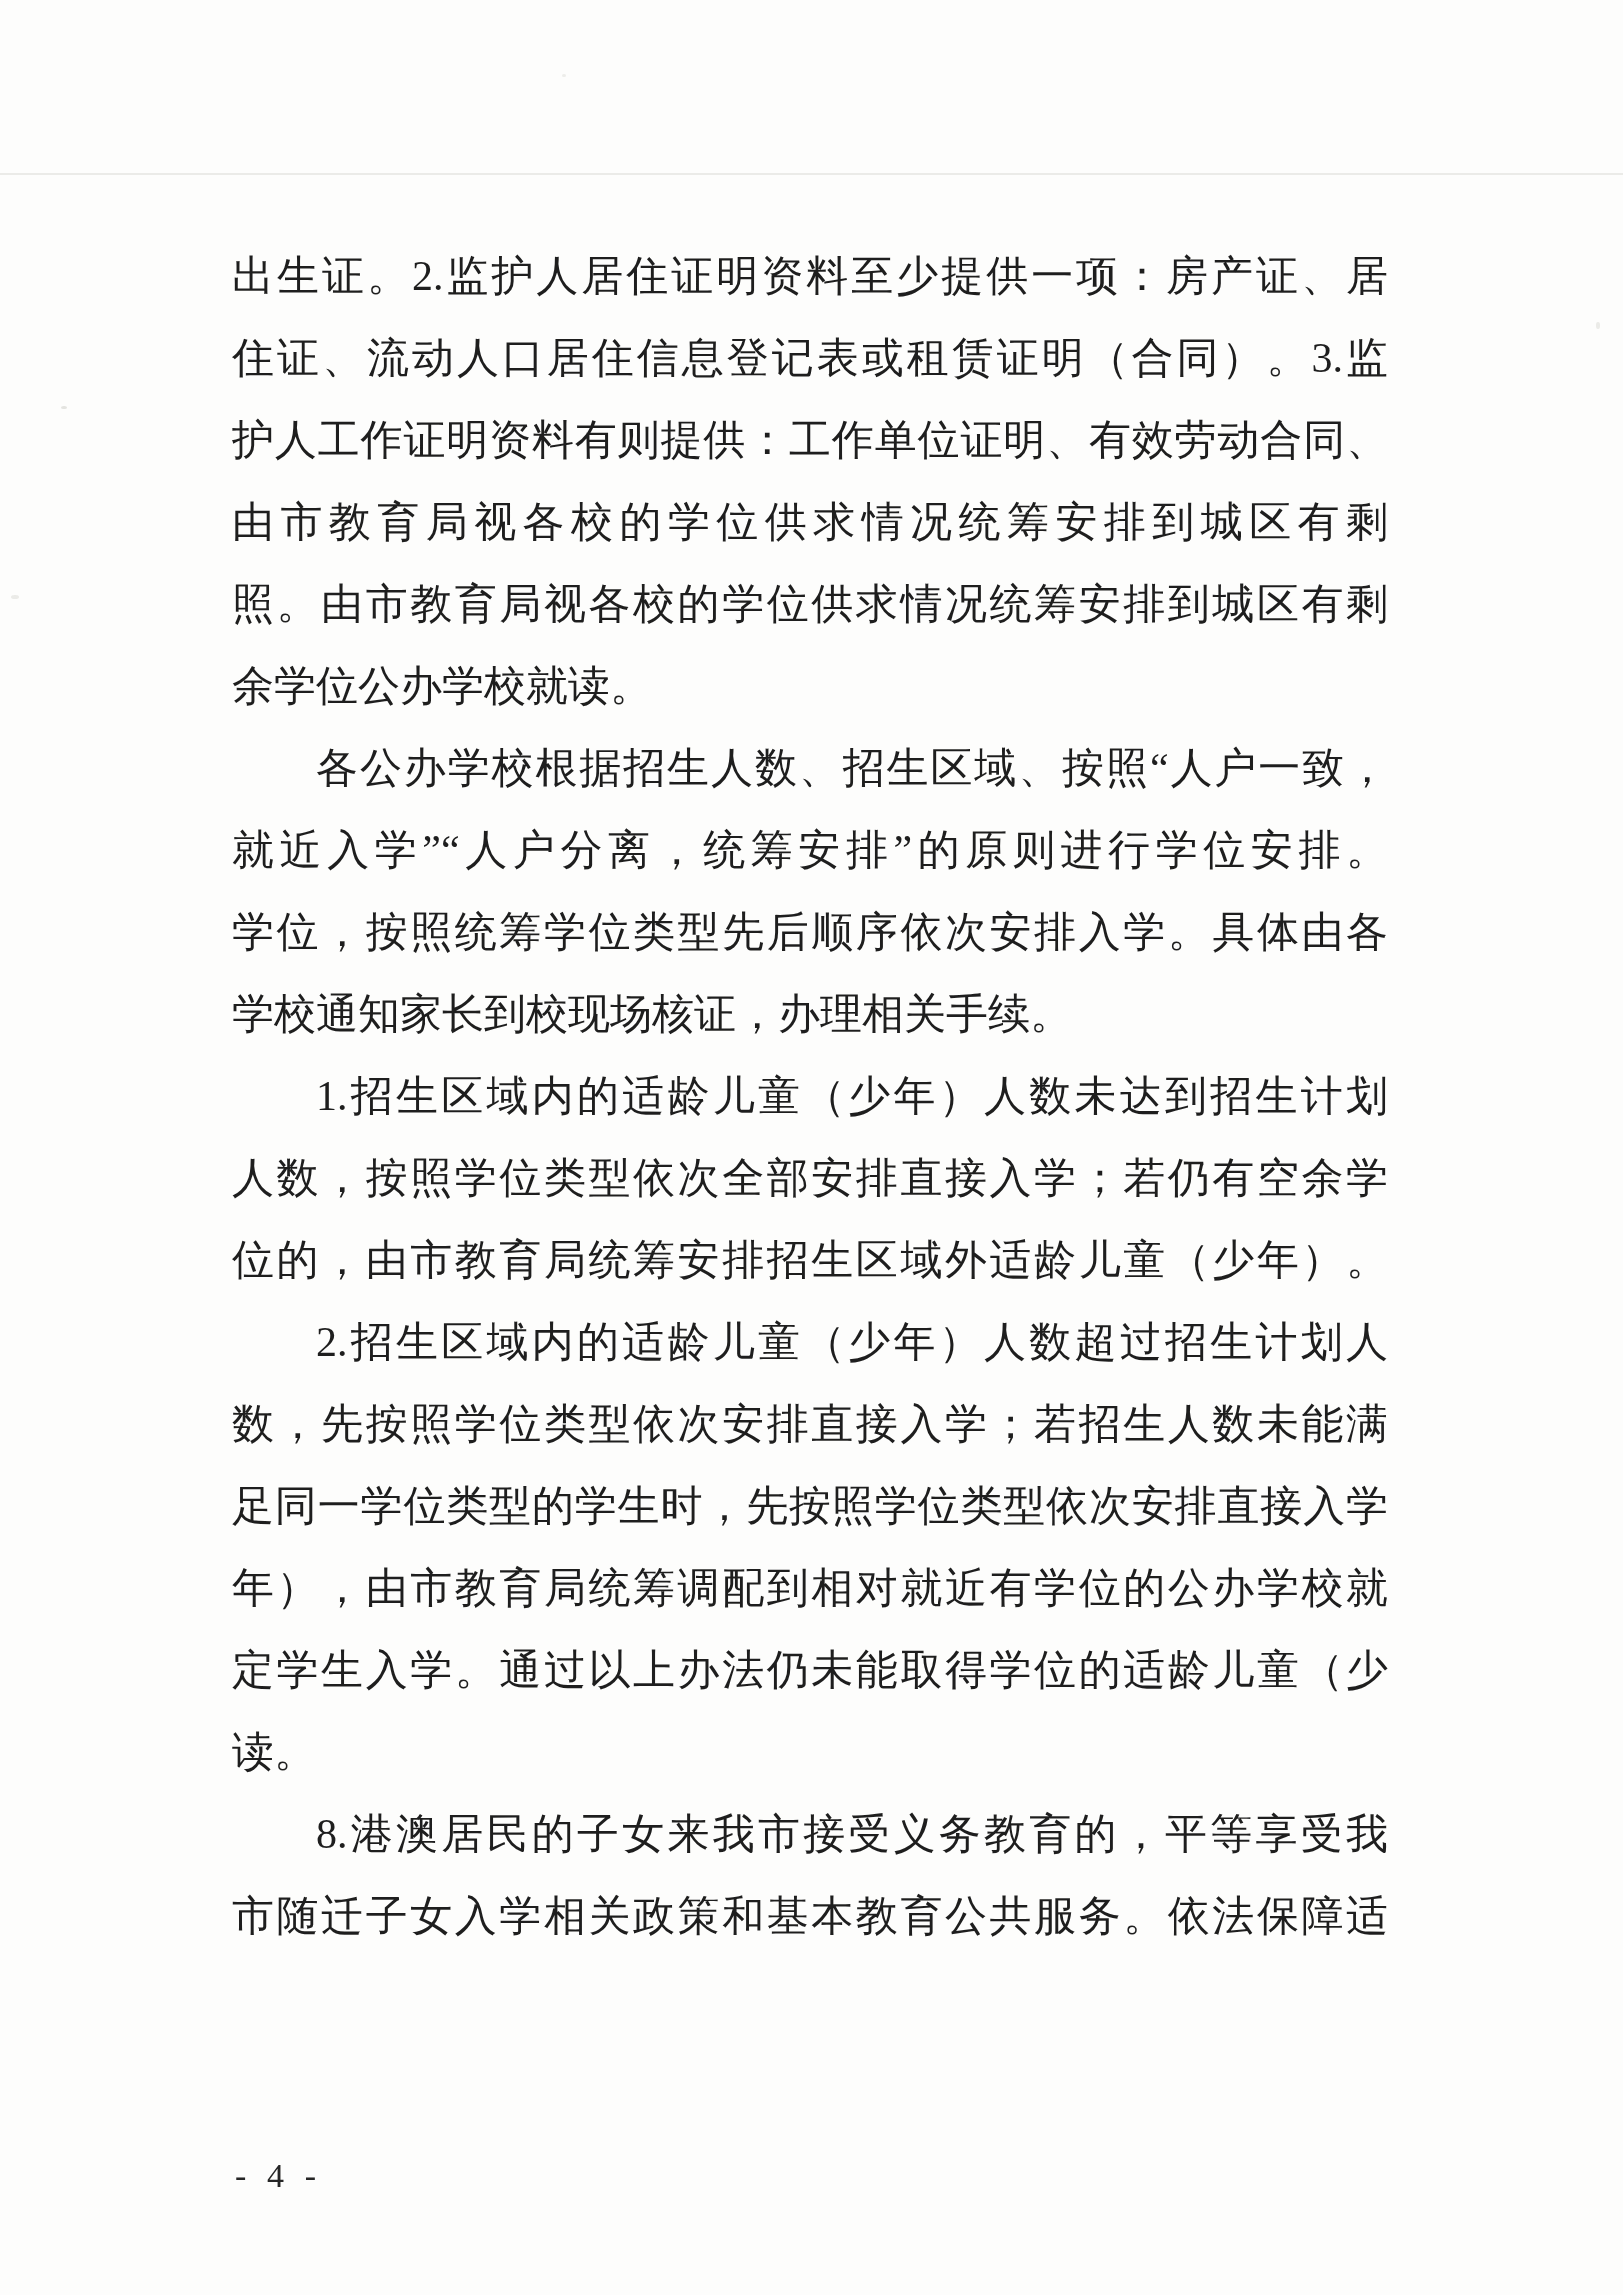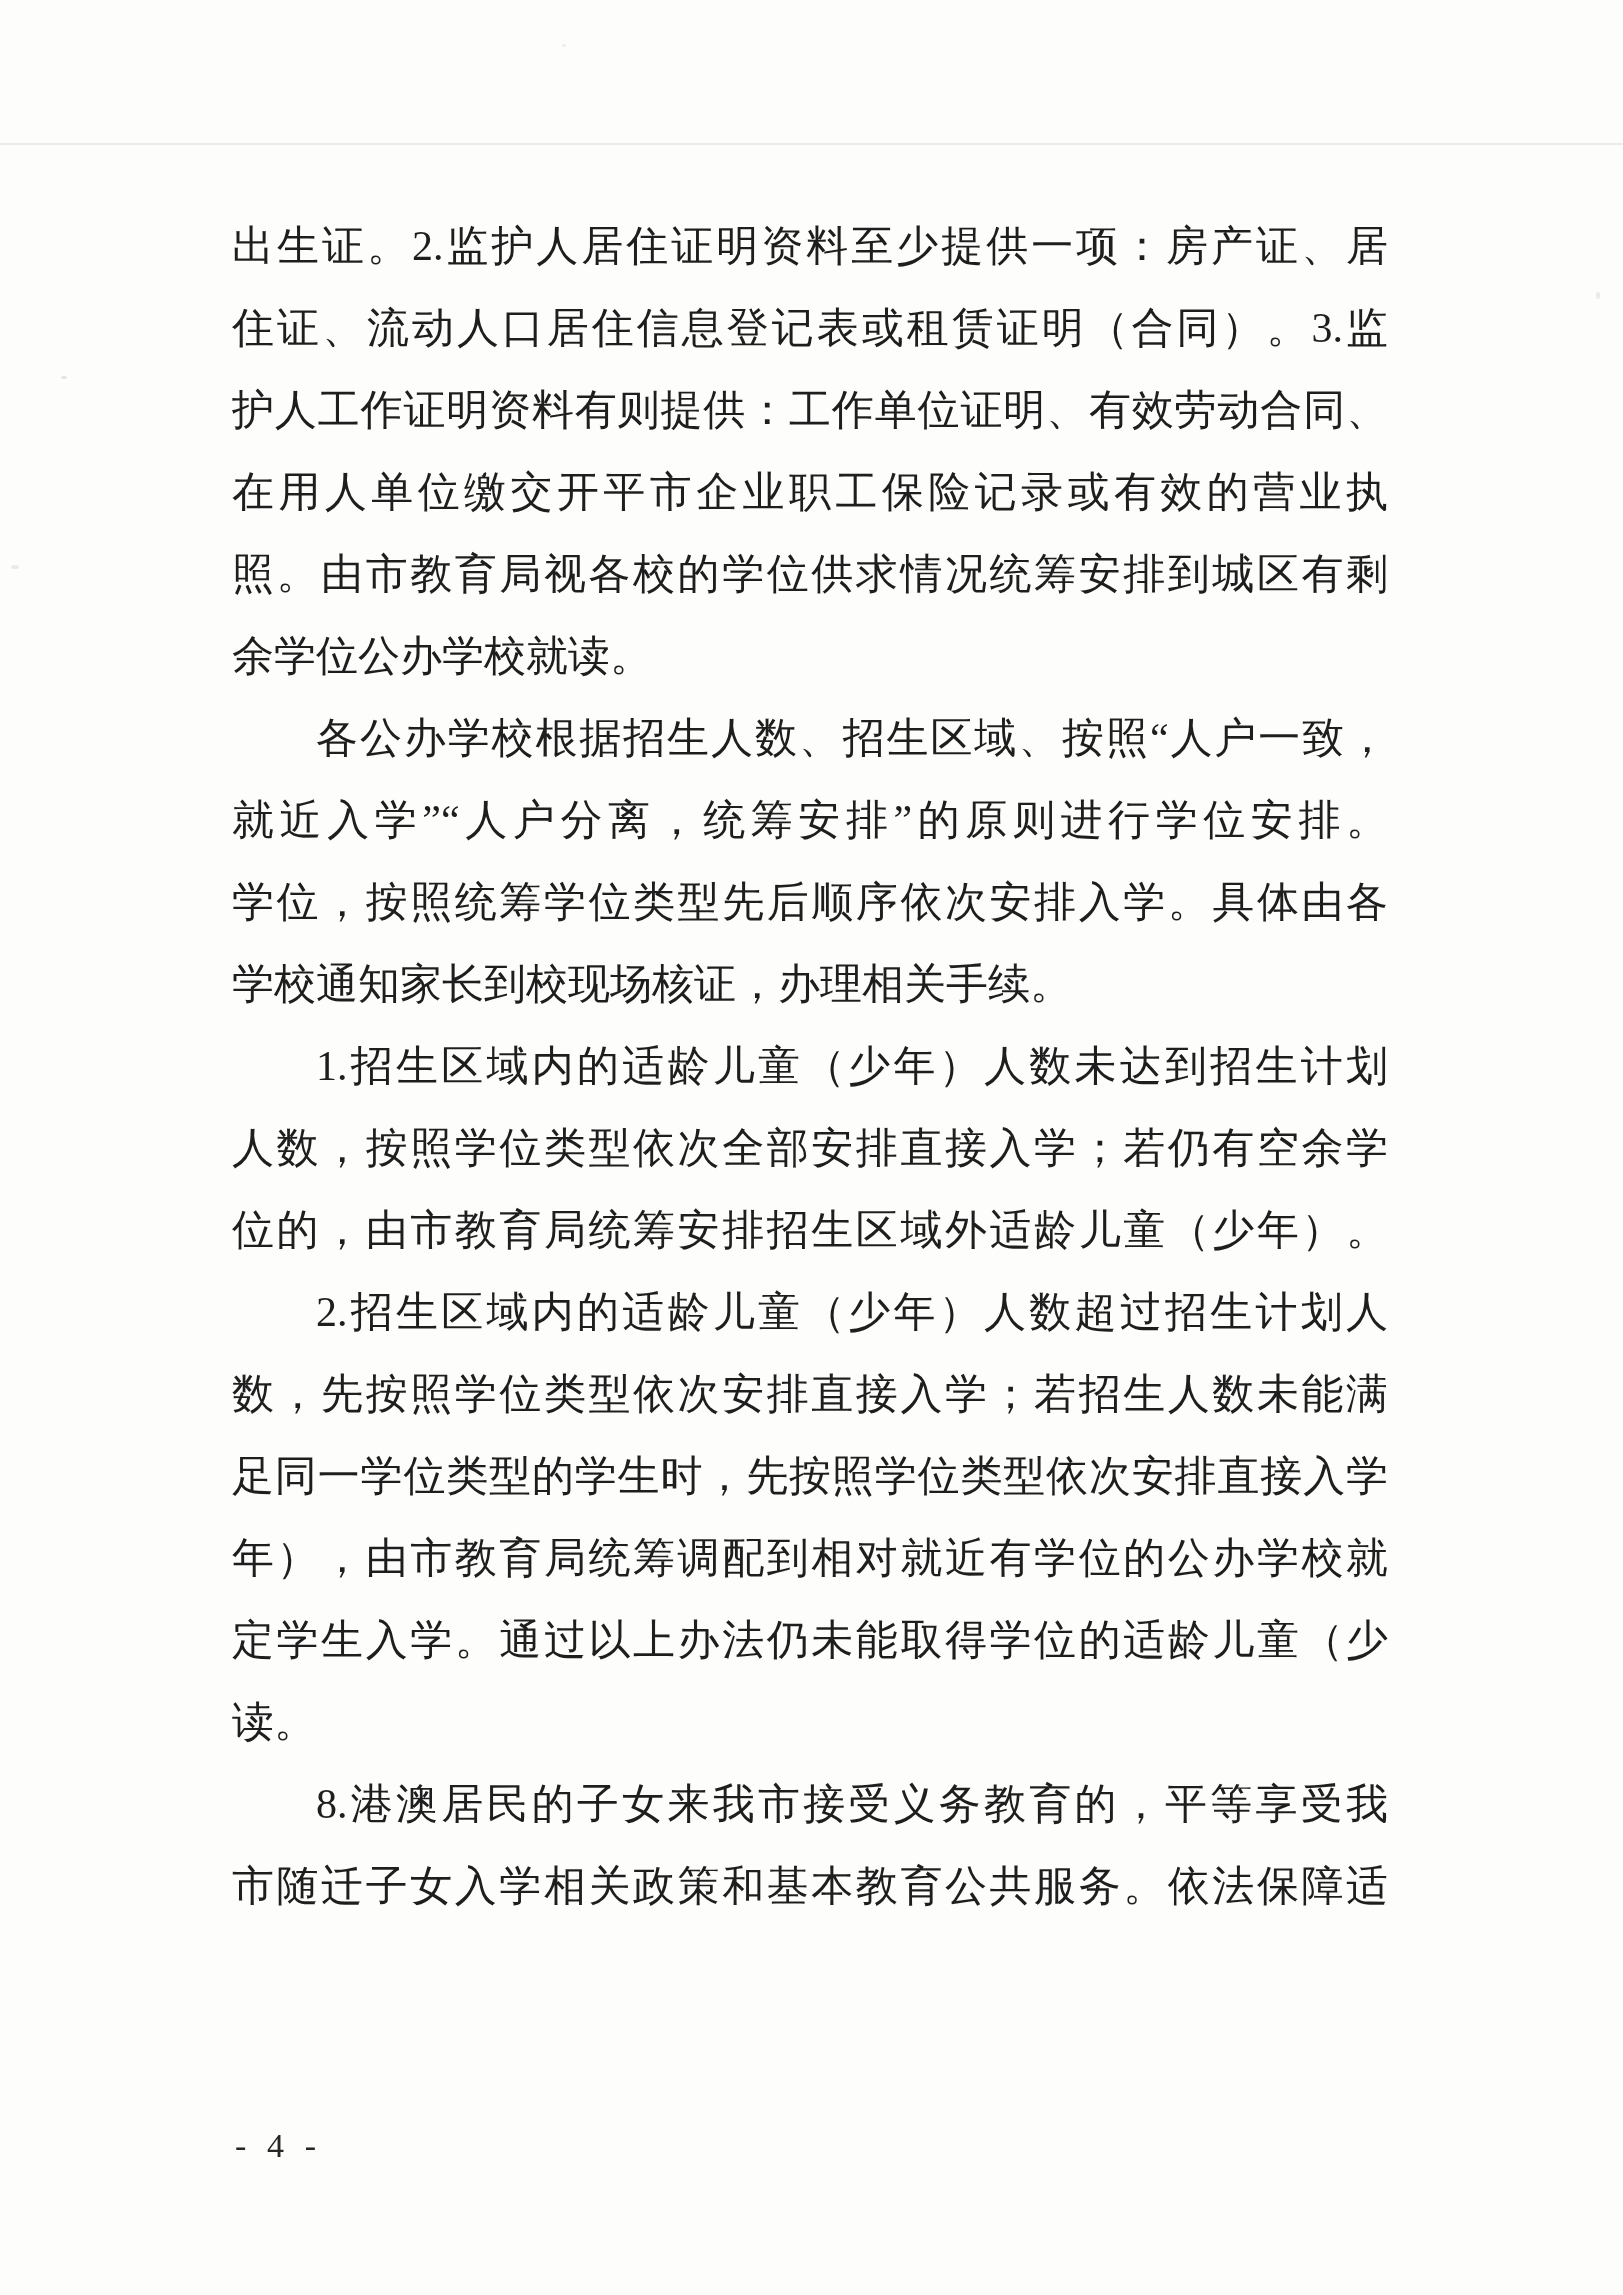--- a/index.html
+++ b/index.html
@@ -10,20 +10,21 @@
     width: 1623px;
     height: 2295px;
     position: relative;
     background: #fdfdfc;
     font-family: "Liberation Serif", serif;
   }
   .page {
     position: absolute;
     inset: 0;
     overflow: hidden;
+    margin-top: 30px;
   }
   
   .scanline {
     position: absolute;
     left: 0;
     top: 143px;
     width: 100%;
     height: 2px;
     background: #ebebe8;
   }
@@ -78,21 +79,21 @@
   <div class="scanline"></div>
   <div class="speck s1"></div>
   <div class="speck s2"></div>
   <div class="speck s3"></div>
   <div class="speck s4"></div>
 
   <div class="doc">
     <div class="line">出生证。2.监护人居住证明资料至少提供一项：房产证、居</div>
     <div class="line">住证、流动人口居住信息登记表或租赁证明（合同）。3.监</div>
     <div class="line">护人工作证明资料有则提供：工作单位证明、有效劳动合同、</div>
-    <div class="line">在用人单位缴交开平市企业职工保险记录或有效的营业执</div>
+    <div class="line">由市教育局视各校的学位供求情况统筹安排到城区有剩</div>
     <div class="line">照。由市教育局视各校的学位供求情况统筹安排到城区有剩</div>
     <div class="line last">余学位公办学校就读。</div>
     <div class="line indent">各公办学校根据招生人数、招生区域、按照“人户一致，</div>
     <div class="line">就近入学”“人户分离，统筹安排”的原则进行学位安排。</div>
     <div class="line">学位，按照统筹学位类型先后顺序依次安排入学。具体由各</div>
     <div class="line last">学校通知家长到校现场核证，办理相关手续。</div>
     <div class="line indent">1.招生区域内的适龄儿童（少年）人数未达到招生计划</div>
     <div class="line">人数，按照学位类型依次全部安排直接入学；若仍有空余学</div>
     <div class="line">位的，由市教育局统筹安排招生区域外适龄儿童（少年）。</div>
     <div class="line indent">2.招生区域内的适龄儿童（少年）人数超过招生计划人</div>

